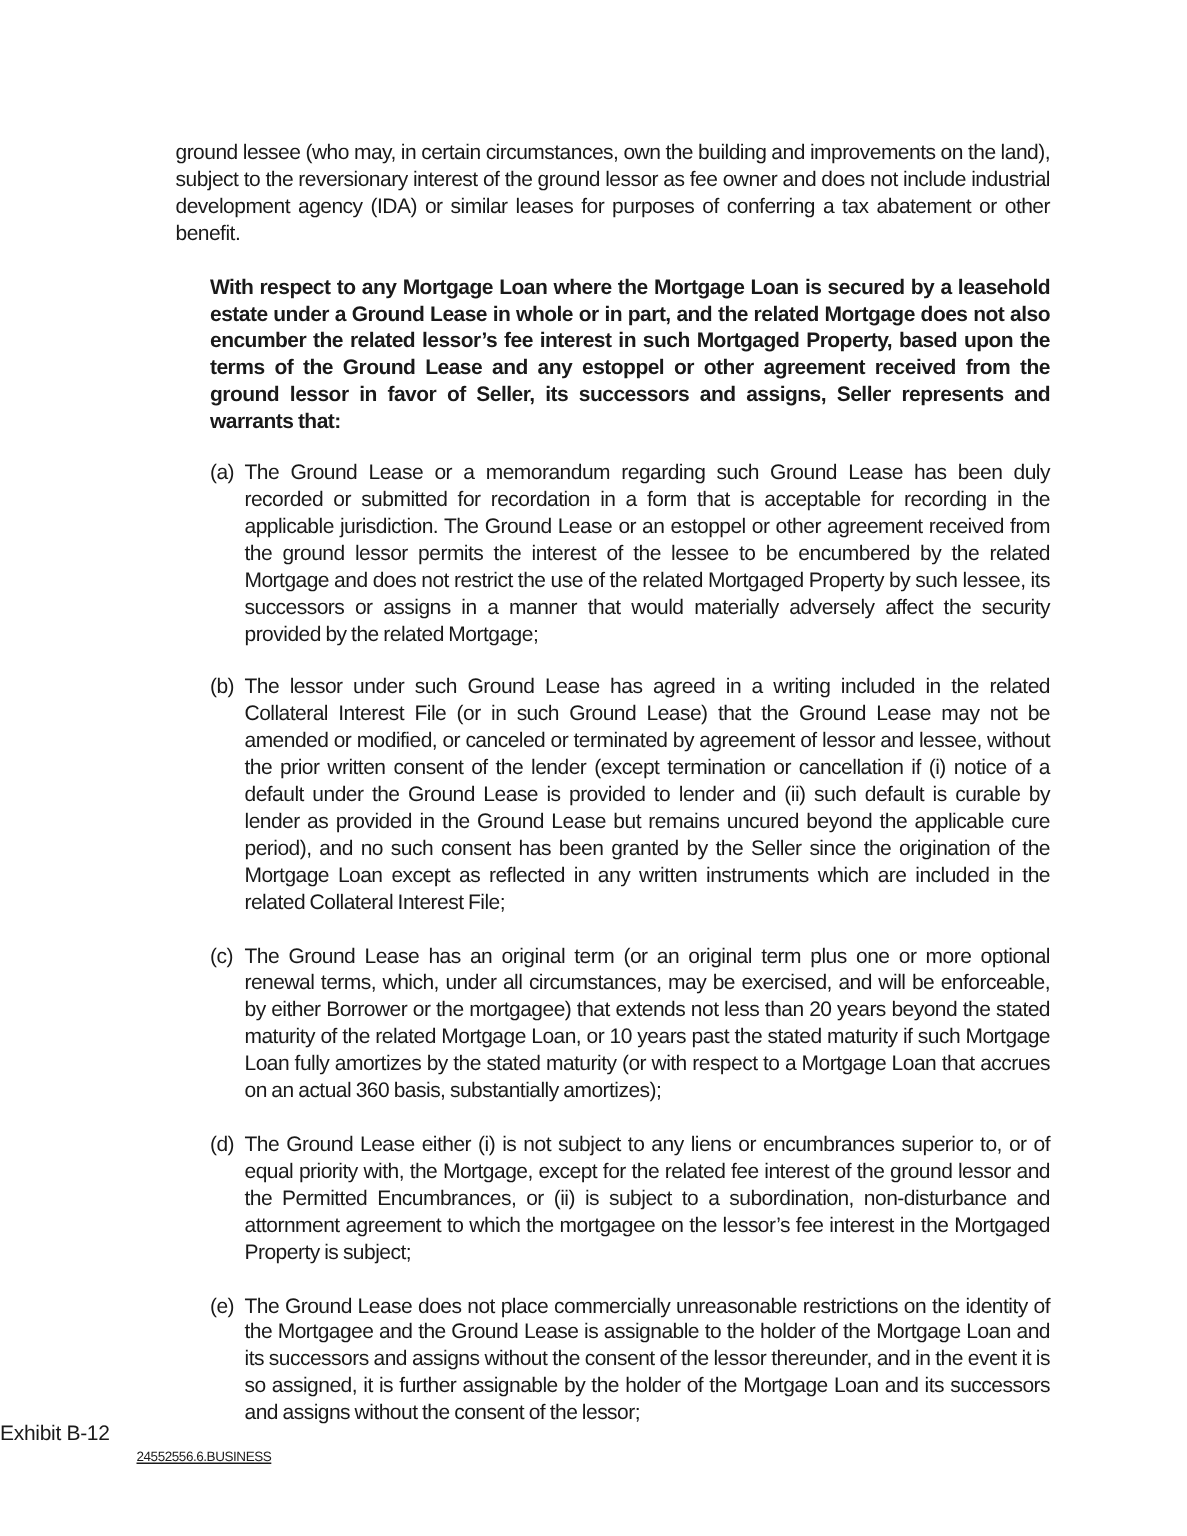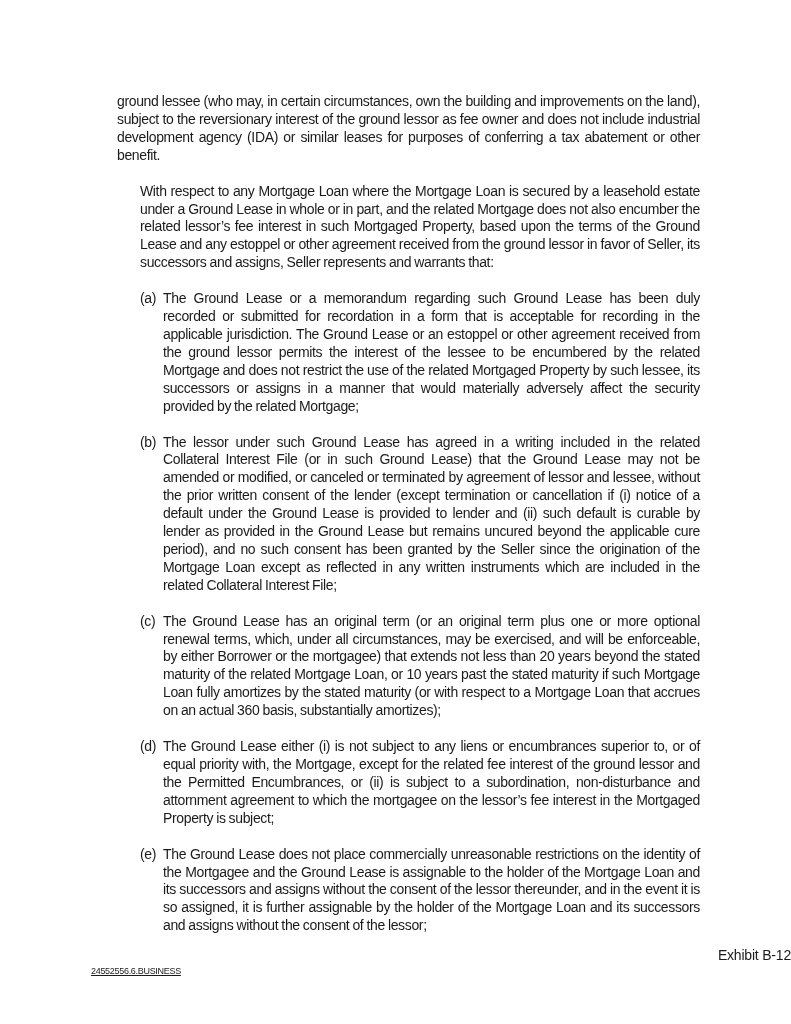--- a/index.html
+++ b/index.html
@@ -34,48 +34,49 @@
     }
     p {
       margin: 0;
       text-align: justify;
     }
     .lead-para {
       margin-bottom: 18px;
     }
     .intro-para {
       margin-left: 23px;
-      margin-bottom: 18px;
+      font-weight: bold;
     }
     .list {
       margin: 0;
       padding: 0;
       list-style: none;
     }
     .list-item {
       position: relative;
       margin-left: 23px;
       padding-left: 23px;
       margin-bottom: 18px;
     }
     .list-marker {
       position: absolute;
       left: 0;
       top: 0;
     }
     .list-text {
       display: block;
       text-align: justify;
+      margin-top: 16px;
     }
     .footer-center {
       position: absolute;
       left: 0;
       width: 791px;
       top: 947px;
-      text-align: right;
+      text-align: left;
       font-size: 14px;
       letter-spacing: -0.2px;
     }
     .footer-docid {
       position: absolute;
       left: 91px;
       top: 966px;
       font-size: 9px;
       letter-spacing: -0.3px;
       text-decoration: underline;

